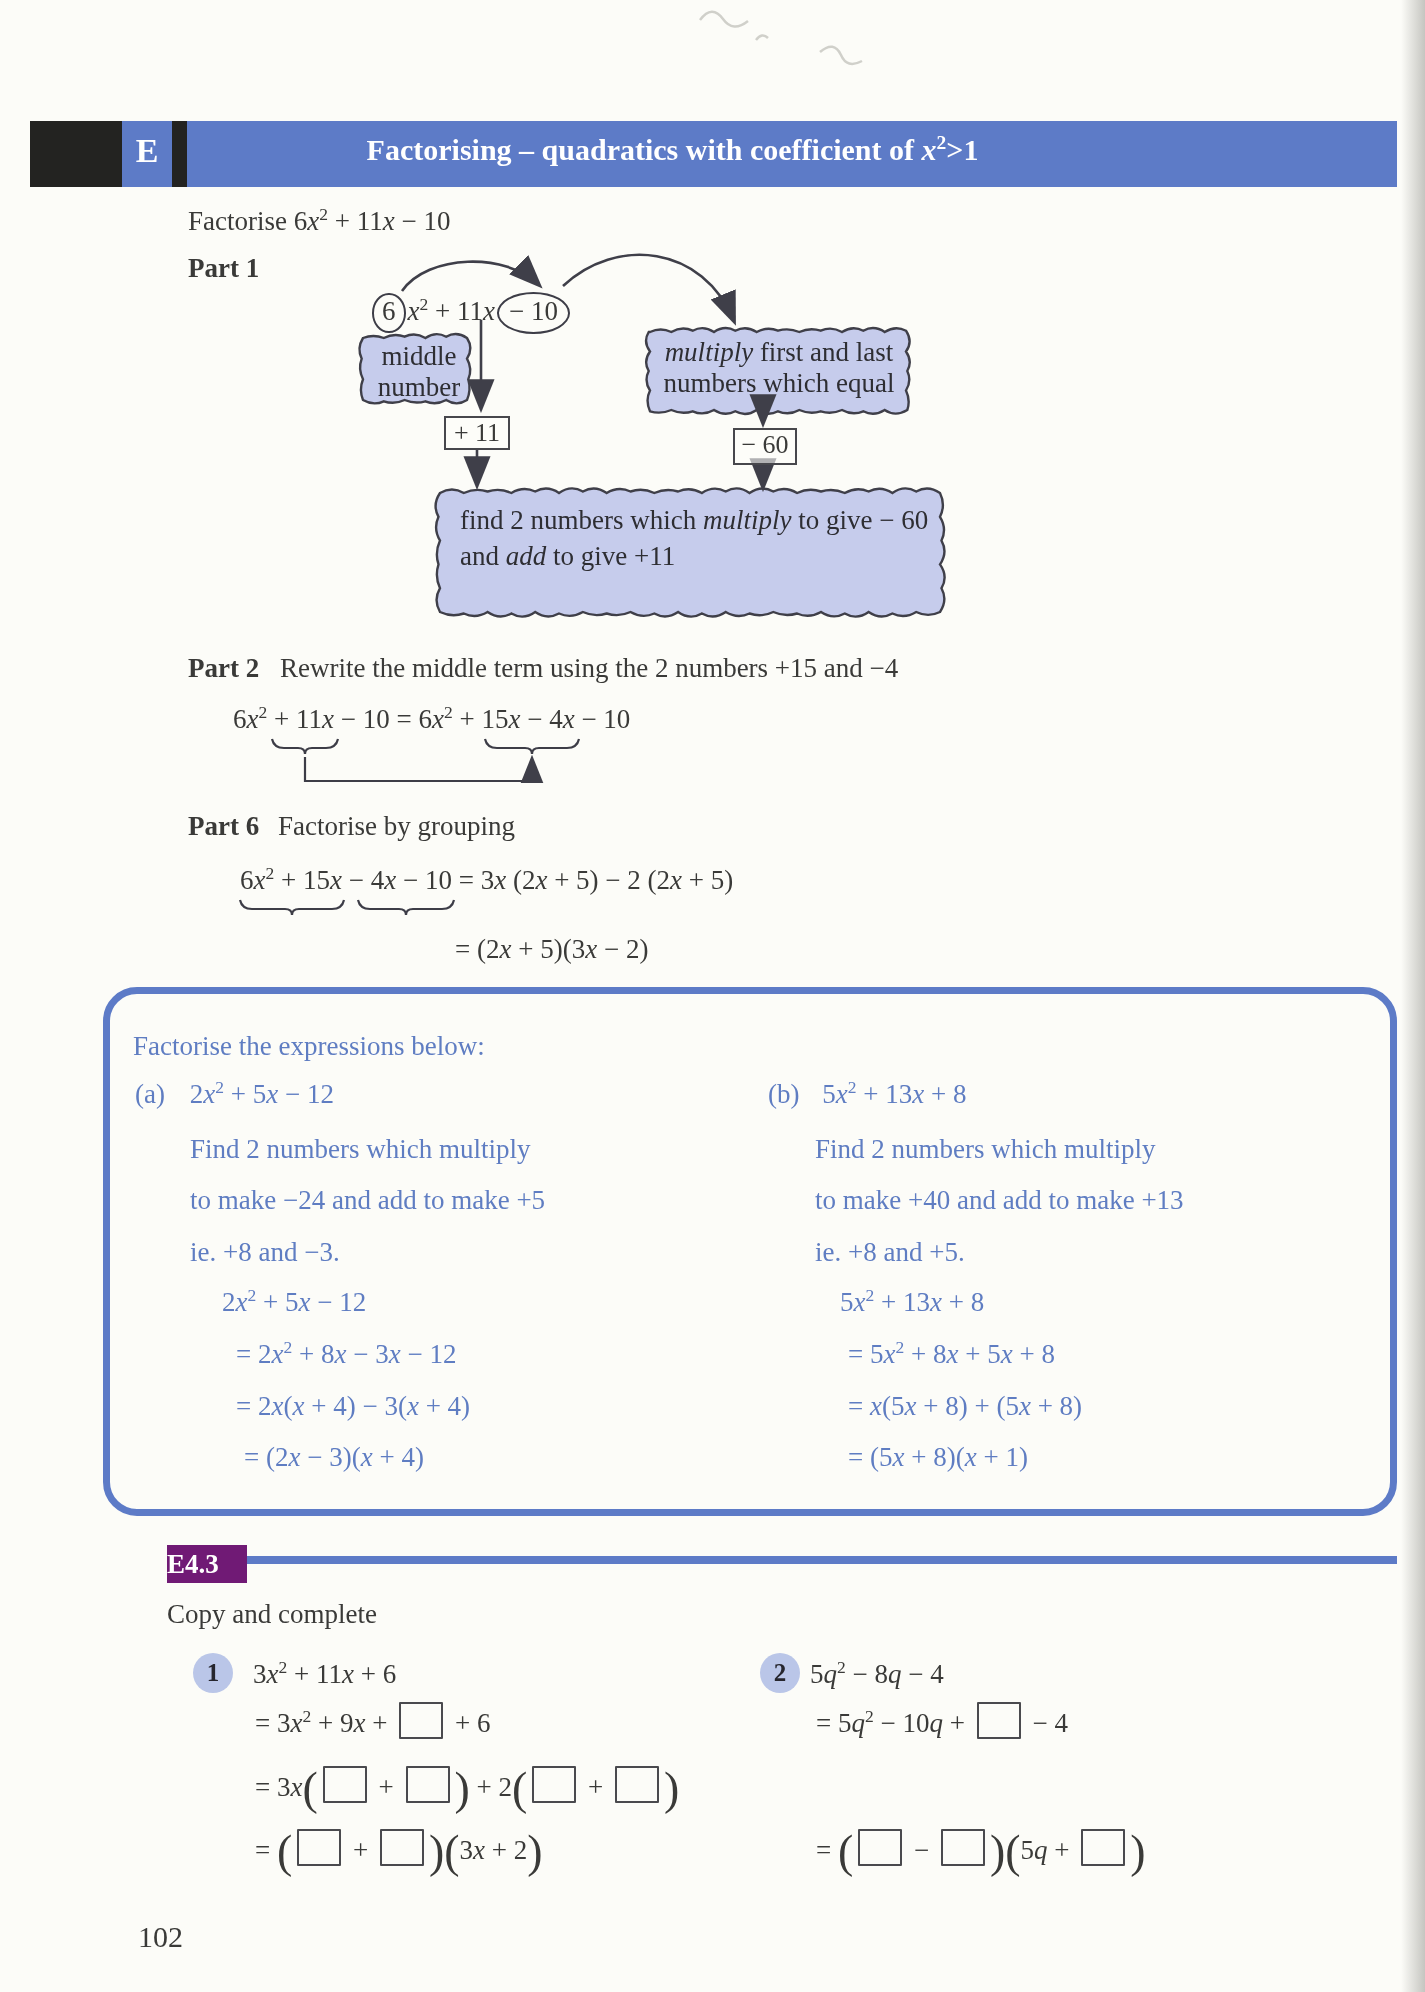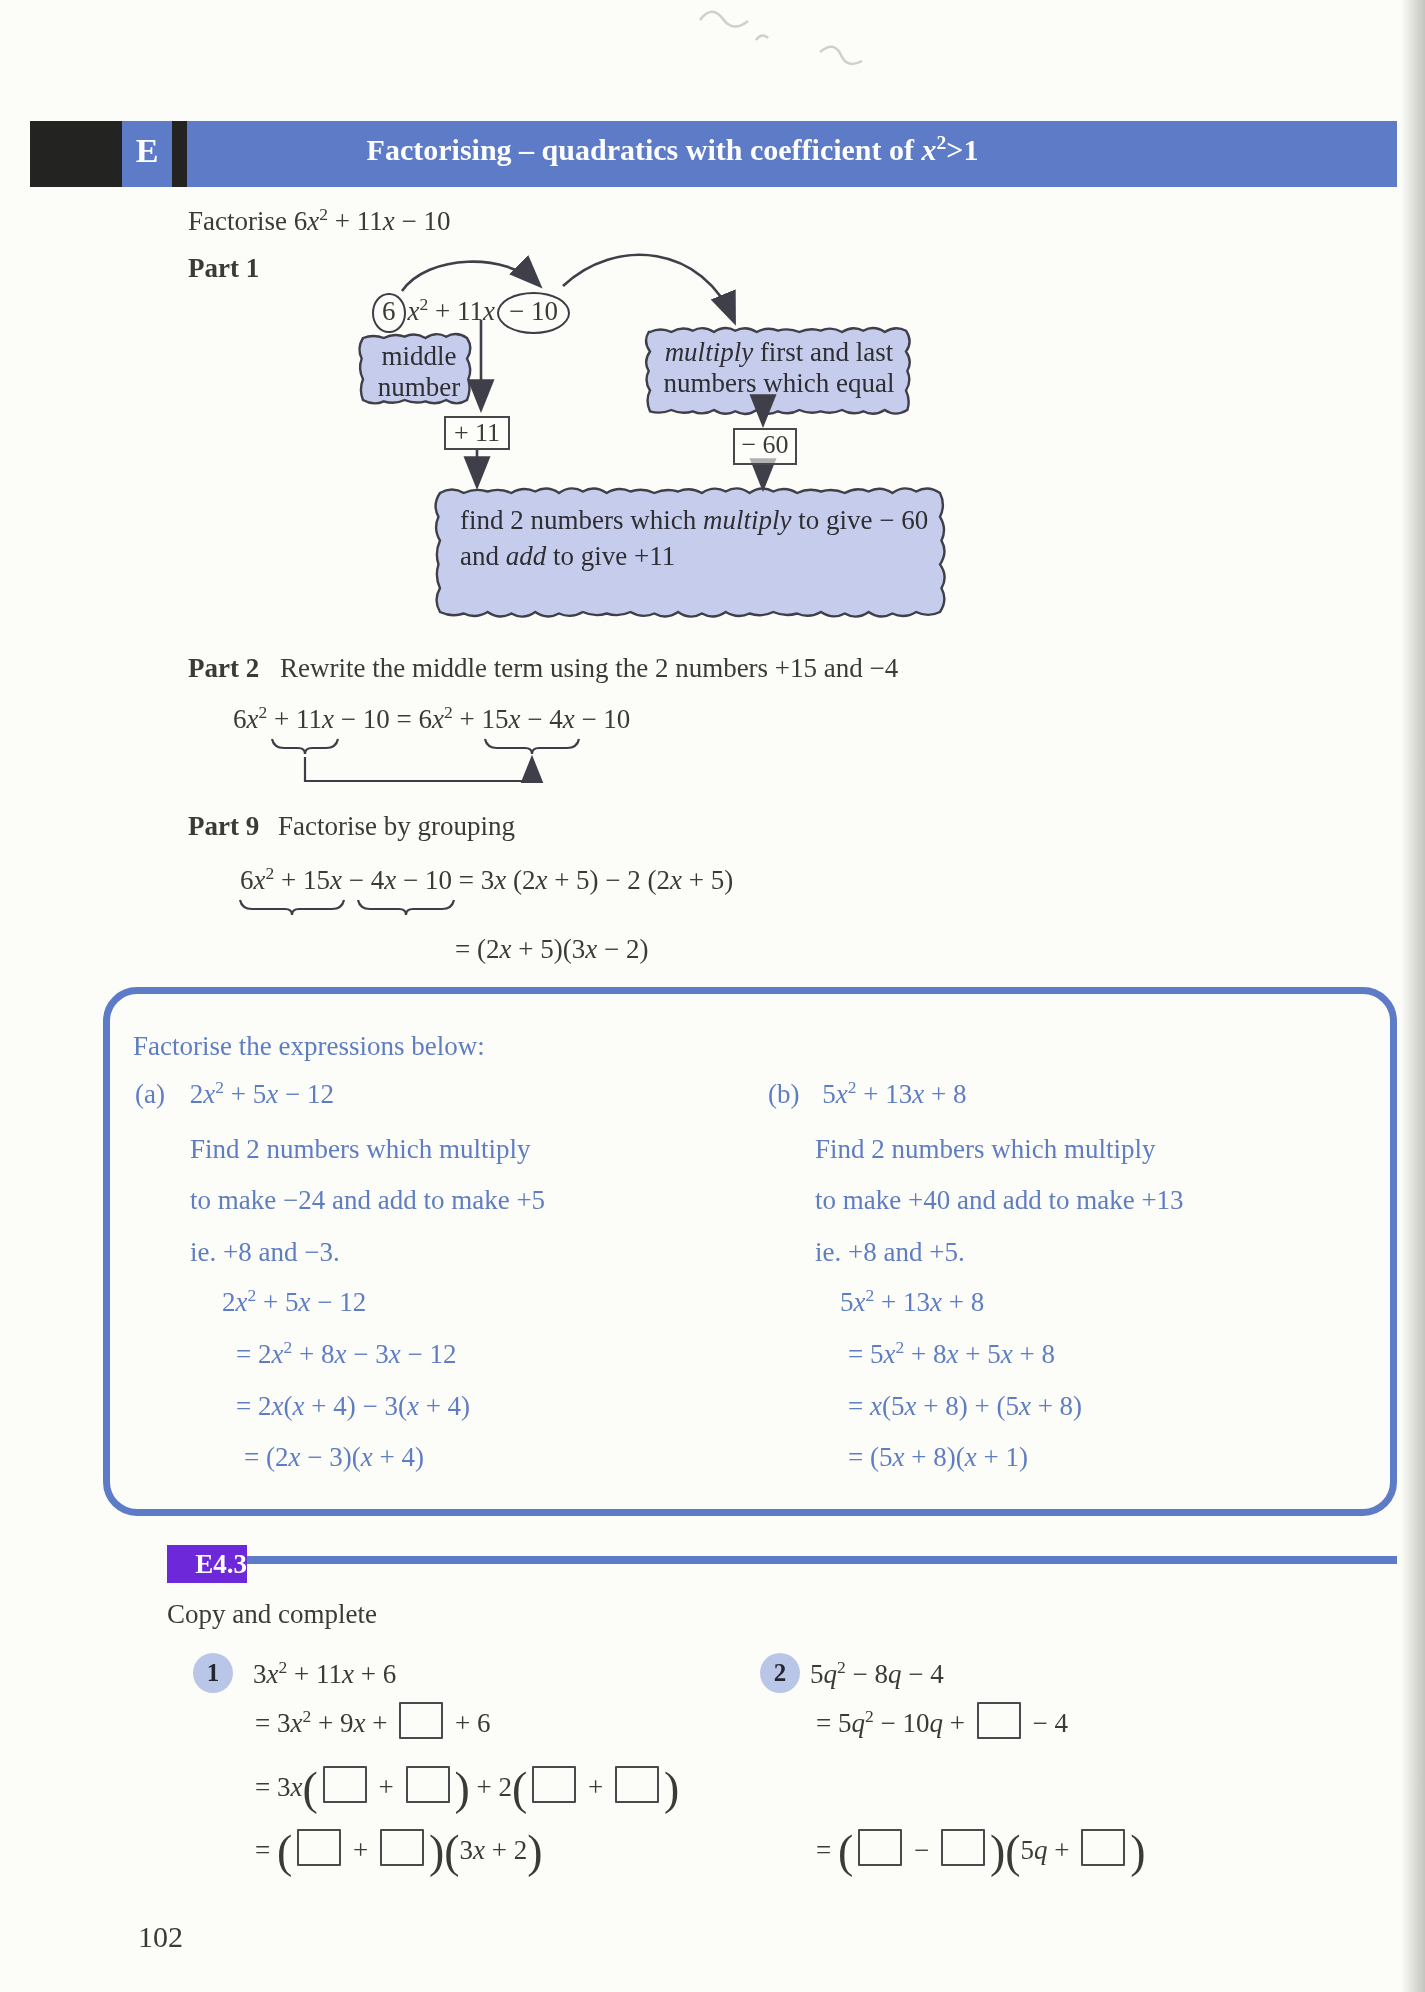--- a/index.html
+++ b/index.html
@@ -24,22 +24,22 @@
   .ell{padding:1px 10px 3px;}
   
   .valbox{position:absolute;border:2px solid #47474c;background:rgba(253,253,250,.6);
       text-align:center;font-size:26px;z-index:2;}
   
   .cloudtext{position:absolute;z-index:2;font-size:27px;color:#2e2e33;white-space:nowrap;}
   
   .bigbox{position:absolute;left:103px;top:987px;width:1280px;height:515px;
       border:7px solid #5d7bc7;border-radius:34px;z-index:2;}
   
-  .e43{position:absolute;left:167px;top:1545px;width:80px;height:38px;background:#6d28d9;
-      color:#fff;font-weight:bold;font-size:27px;text-align:right;line-height:38px;z-index:2;}
+  .e43{position:absolute;left:167px;top:1545px;width:80px;height:38px;background:#701a75;
+      color:#fff;font-weight:bold;font-size:27px;text-align:left;line-height:38px;z-index:2;}
   .eline{position:absolute;left:247px;top:1556px;width:1150px;height:8px;background:#5d7bc7;z-index:2;}
   .qb{position:absolute;width:40px;height:40px;border-radius:50%;background:#bac6e8;color:#26262e;
       font-weight:bold;font-size:25px;text-align:center;line-height:40px;z-index:2;}
   .sqbox{display:inline-block;width:40px;height:33px;border:2px solid #4a4a4e;
       vertical-align:-7px;margin:0 5px;border-radius:1px;background:transparent;}
   .bp{font-size:1.7em;font-weight:300;vertical-align:-0.18em;}
   .shade-right{position:absolute;right:0;top:0;width:24px;height:100%;z-index:4;
       background:linear-gradient(to right, rgba(130,130,124,0), rgba(130,130,124,0.45));}
 </style>
 </head>
@@ -116,21 +116,21 @@
     <div style="margin-top:5px;">and <i>add</i> to give +11</div>
   </div>
 
   <div class="t" style="left:188px;top:652px;">
     <span class="b">Part 2</span>
     <span style="margin-left:14px;">Rewrite the middle term using the 2 numbers +15 and −4</span>
   </div>
   <div class="t" style="left:233px;top:703px;">6<i>x</i><sup>2</sup> + 11<i>x</i> − 10 = 6<i>x</i><sup>2</sup> + 15<i>x</i> − 4<i>x</i> − 10</div>
 
   <div class="t" style="left:188px;top:810px;">
-    <span class="b">Part 9</span>
+    <span class="b">Part 6</span>
     <span style="margin-left:12px;">Factorise by grouping</span>
   </div>
   <div class="t" style="left:240px;top:864px;">6<i>x</i><sup>2</sup> + 15<i>x</i> − 4<i>x</i> − 10 = 3<i>x</i> (2<i>x</i> + 5) − 2 (2<i>x</i> + 5)</div>
   <div class="t" style="left:455px;top:933px;">= (2<i>x</i> + 5)(3<i>x</i> − 2)</div>
 
   <div class="bigbox"></div>
   <div class="t blue" style="left:133px;top:1030px;">Factorise the expressions below:</div>
 
   <div class="t blue" style="left:135px;top:1078px;">
     <span>(a)</span>

